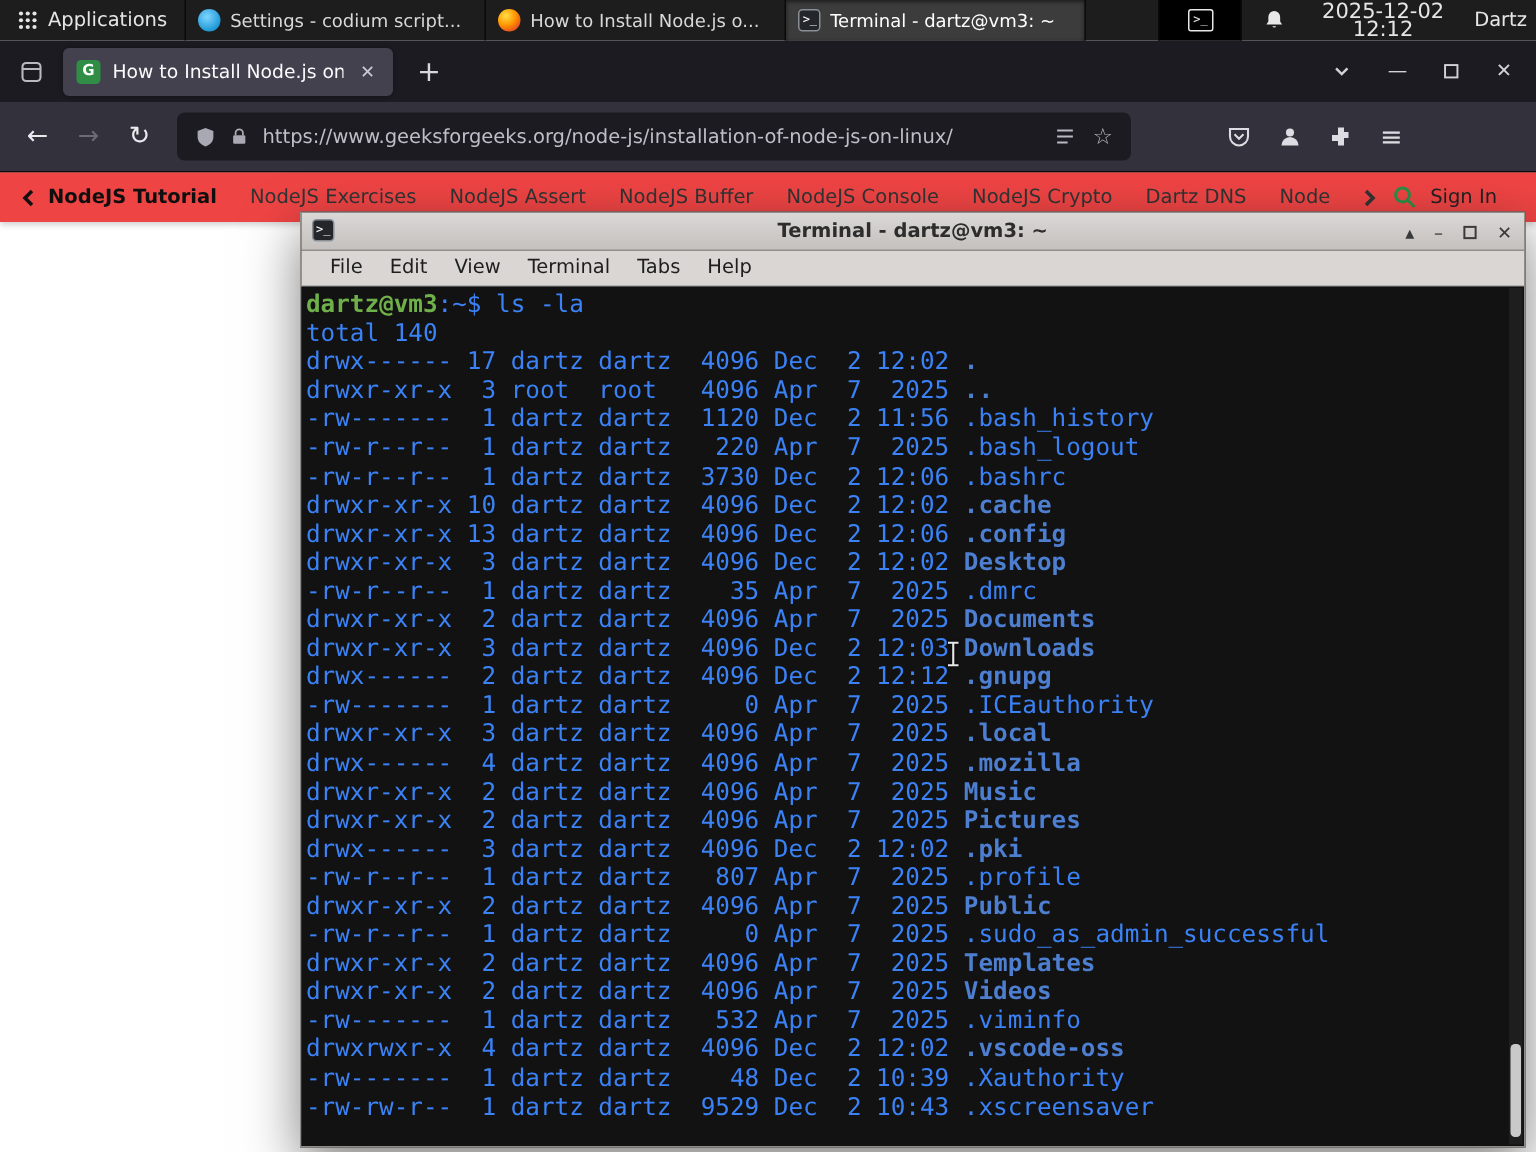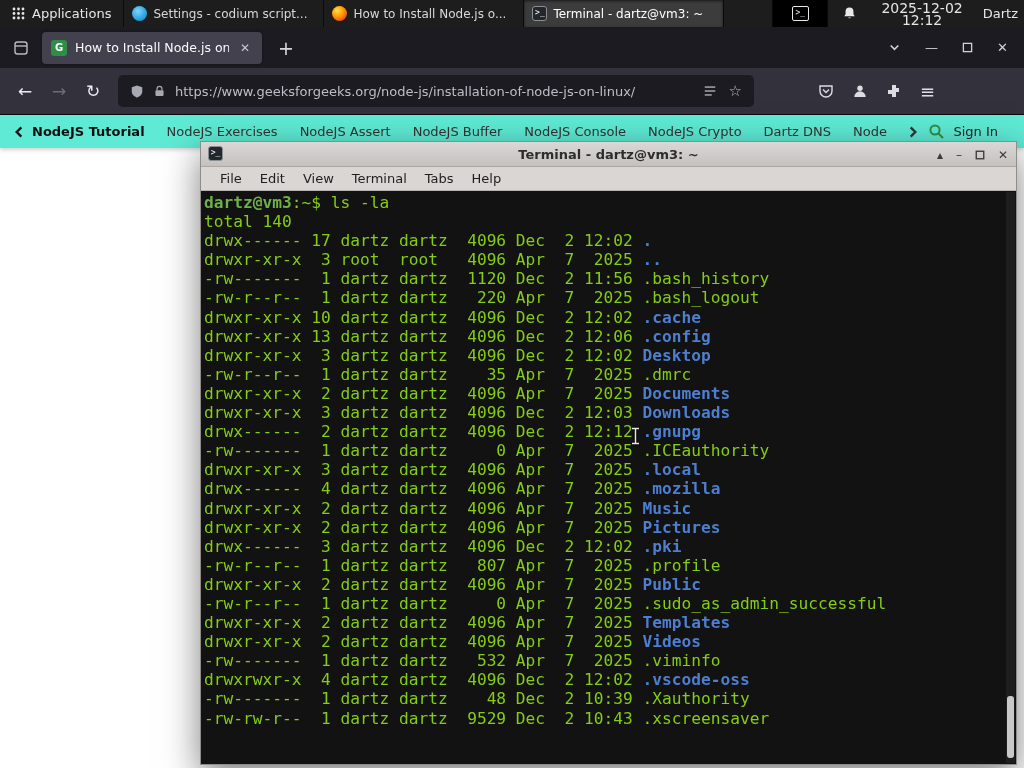--- a/index.html
+++ b/index.html
@@ -51,21 +51,21 @@
   .nav-ic { color:#eaeaef; font-size:17px; width:30px; height:30px; display:flex; align-items:center;
             justify-content:center; border-radius:4px; }
   .nav-ic.dim { color:#6c6b76; }
   .urlbar { width:636px; height:32px; margin-left:6px; background:#1c1b22; border-radius:5px;
             display:flex; align-items:center; gap:9px; padding:0 12px; color:#c3c2ca; font-size:13px; }
   .urlbar .u-text { flex:1; white-space:nowrap; overflow:hidden; color:#bfbec8; }
   .url-right { display:flex; align-items:center; gap:12px; color:#b9b8c2; }
   .spacer56 { width:56px; }
   .toolbar-right { display:flex; align-items:center; gap:18px; color:#dcdce2; padding-right:8px; }
 
-  .sitenav { height:33px; background:#5eead4; display:flex; align-items:center; padding:0 12px;
+  .sitenav { height:33px; background:#ef4444; display:flex; align-items:center; padding:0 12px;
              box-shadow:0 2px 4px rgba(0,0,0,.18); position:relative; z-index:5; font-size:13px; color:#333; }
   .sn-item { padding:0 11px; white-space:nowrap; }
   .sn-item.first { font-weight:bold; color:#0f0f0f; padding-left:6px; }
   .sn-right { margin-left:auto; display:flex; align-items:center; gap:8px; padding-right:14px; }
   .signin { color:#222; }
   .page-body { height:640px; background:#fff; }
 
   
   .termwin { position:absolute; left:200px; top:141px; width:817px; height:624px; z-index:40;
              border:1px solid #8f8c89; box-shadow:0 12px 34px rgba(0,0,0,.5); background:#121212; }
@@ -76,21 +76,21 @@
   .t-controls { position:absolute; right:8px; top:0; height:25px; display:flex; align-items:center;
                 gap:13px; color:#3a3a3a; }
   .t-controls .tc { font-size:12px; line-height:1; }
   .t-menubar { height:24px; background:#d9d6d3; display:flex; align-items:center; padding:0 10px;
                font-size:13px; color:#1e1e1e; border-bottom:1px solid #b5b2af; }
   .t-menu-item { padding:0 9px; }
   .t-body { position:absolute; left:0; right:0; top:49px; bottom:0; background:#121212; overflow:hidden;
             padding:2px 0 0 3px; font-family:"DejaVu Sans Mono","Liberation Mono",monospace;
             font-size:16.2px; }
   .term-line { white-space:pre; height:19.1px; line-height:19.1px; }
-  .c-fg { color:#84cc16; }
+  .c-fg { color:#3b82f6; }
   .c-green { color:#6fb04a; font-weight:bold; }
   .c-dir { color:#4d7ecf; font-weight:bold; }
   .c-dim { color:#7d7d7d; }
   .t-scrolltrack { position:absolute; right:1px; top:1px; bottom:1px; width:9px; background:rgba(255,255,255,.05); }
   .t-scrollthumb { position:absolute; right:1px; bottom:5px; width:7px; height:62px; background:#c9c9c9; border-radius:3px; }
 
   .mouse-cursor { position:absolute; left:630px; top:427px; z-index:70; pointer-events:none;
                   filter:drop-shadow(0 0 1px #000); }
   svg { display:block; }
 </style>
@@ -301,20 +301,21 @@
     <div class="t-body">
       <div class="t-scrolltrack">
         <div class="t-scrollthumb"></div>
       </div>
     <div class="term-line"><span class="c-green">dartz@vm3</span><span class="c-fg">:~$ ls -la</span></div>
         <div class="term-line"><span class="c-fg">total 140</span></div>
         <div class="term-line"><span class="c-fg">drwx------ 17 dartz dartz  4096 Dec  2 12:02 </span><span class="c-dir">.</span></div>
         <div class="term-line"><span class="c-fg">drwxr-xr-x  3 root  root   4096 Apr  7  2025 </span><span class="c-dir">..</span></div>
         <div class="term-line"><span class="c-fg">-rw-------  1 dartz dartz  1120 Dec  2 11:56 </span><span class="c-fg">.bash_history</span></div>
         <div class="term-line"><span class="c-fg">-rw-r--r--  1 dartz dartz   220 Apr  7  2025 </span><span class="c-fg">.bash_logout</span></div>
+        <div class="term-line"><span class="c-fg">-rw-r--r--  1 dartz dartz  3730 Dec  2 12:06 </span><span class="c-fg">.bashrc</span></div>
         <div class="term-line"><span class="c-fg">drwxr-xr-x 10 dartz dartz  4096 Dec  2 12:02 </span><span class="c-dir">.cache</span></div>
         <div class="term-line"><span class="c-fg">drwxr-xr-x 13 dartz dartz  4096 Dec  2 12:06 </span><span class="c-dir">.config</span></div>
         <div class="term-line"><span class="c-fg">drwxr-xr-x  3 dartz dartz  4096 Dec  2 12:02 </span><span class="c-dir">Desktop</span></div>
         <div class="term-line"><span class="c-fg">-rw-r--r--  1 dartz dartz    35 Apr  7  2025 </span><span class="c-fg">.dmrc</span></div>
         <div class="term-line"><span class="c-fg">drwxr-xr-x  2 dartz dartz  4096 Apr  7  2025 </span><span class="c-dir">Documents</span></div>
         <div class="term-line"><span class="c-fg">drwxr-xr-x  3 dartz dartz  4096 Dec  2 12:03 </span><span class="c-dir">Downloads</span></div>
         <div class="term-line"><span class="c-fg">drwx------  2 dartz dartz  4096 Dec  2 12:12 </span><span class="c-dir">.gnupg</span></div>
         <div class="term-line"><span class="c-fg">-rw-------  1 dartz dartz     0 Apr  7  2025 </span><span class="c-fg">.ICEauthority</span></div>
         <div class="term-line"><span class="c-fg">drwxr-xr-x  3 dartz dartz  4096 Apr  7  2025 </span><span class="c-dir">.local</span></div>
         <div class="term-line"><span class="c-fg">drwx------  4 dartz dartz  4096 Apr  7  2025 </span><span class="c-dir">.mozilla</span></div>

